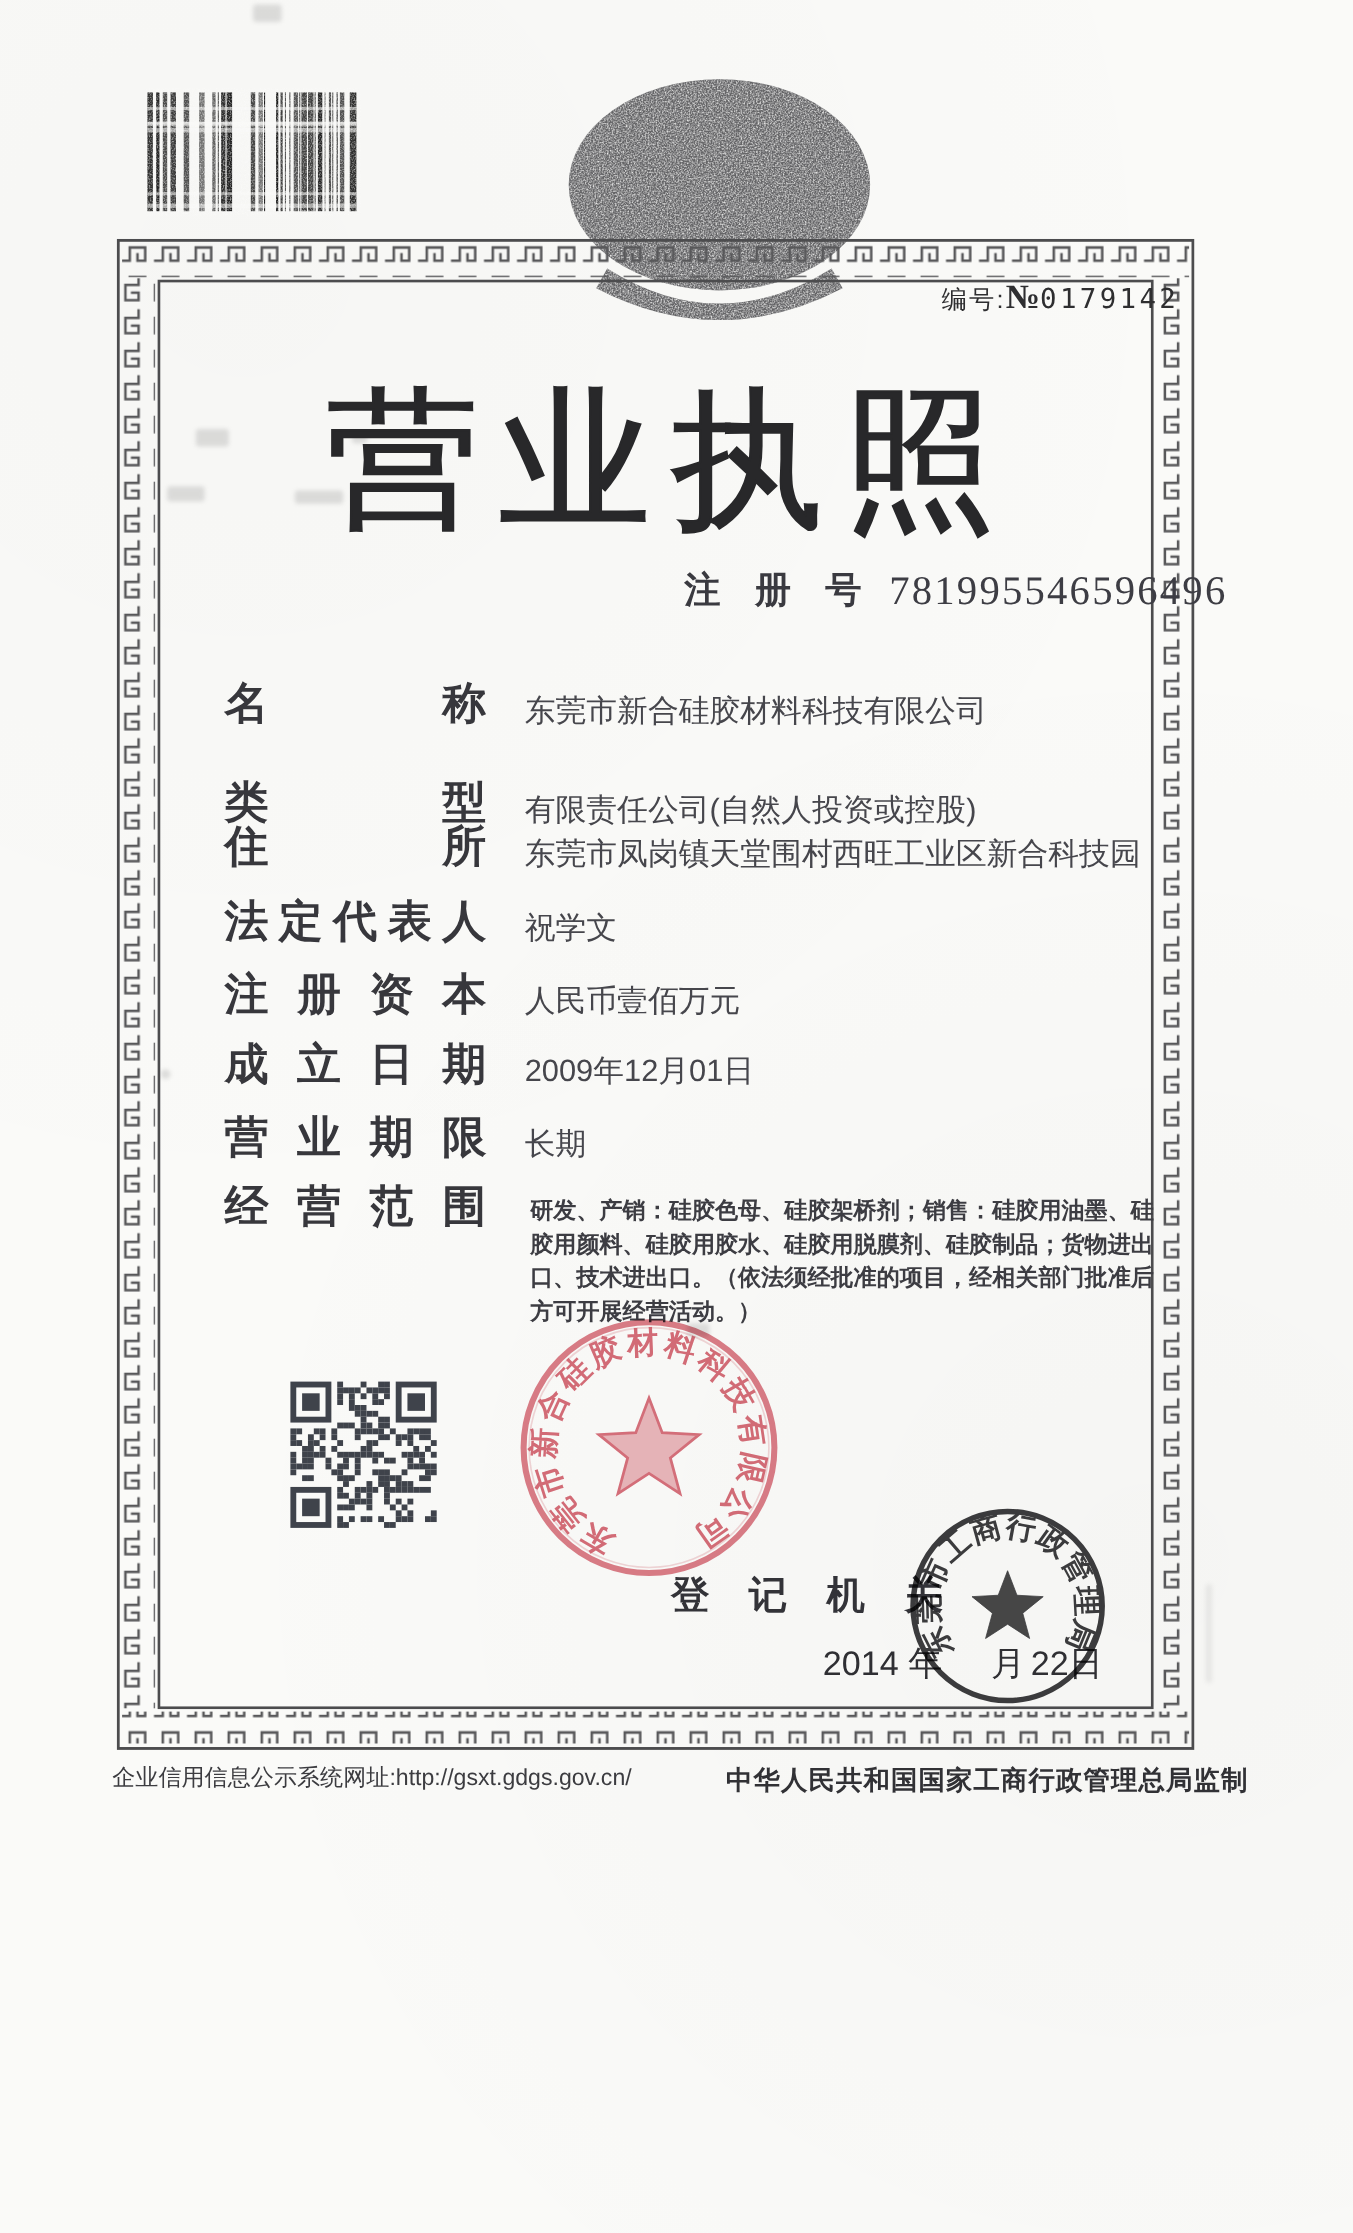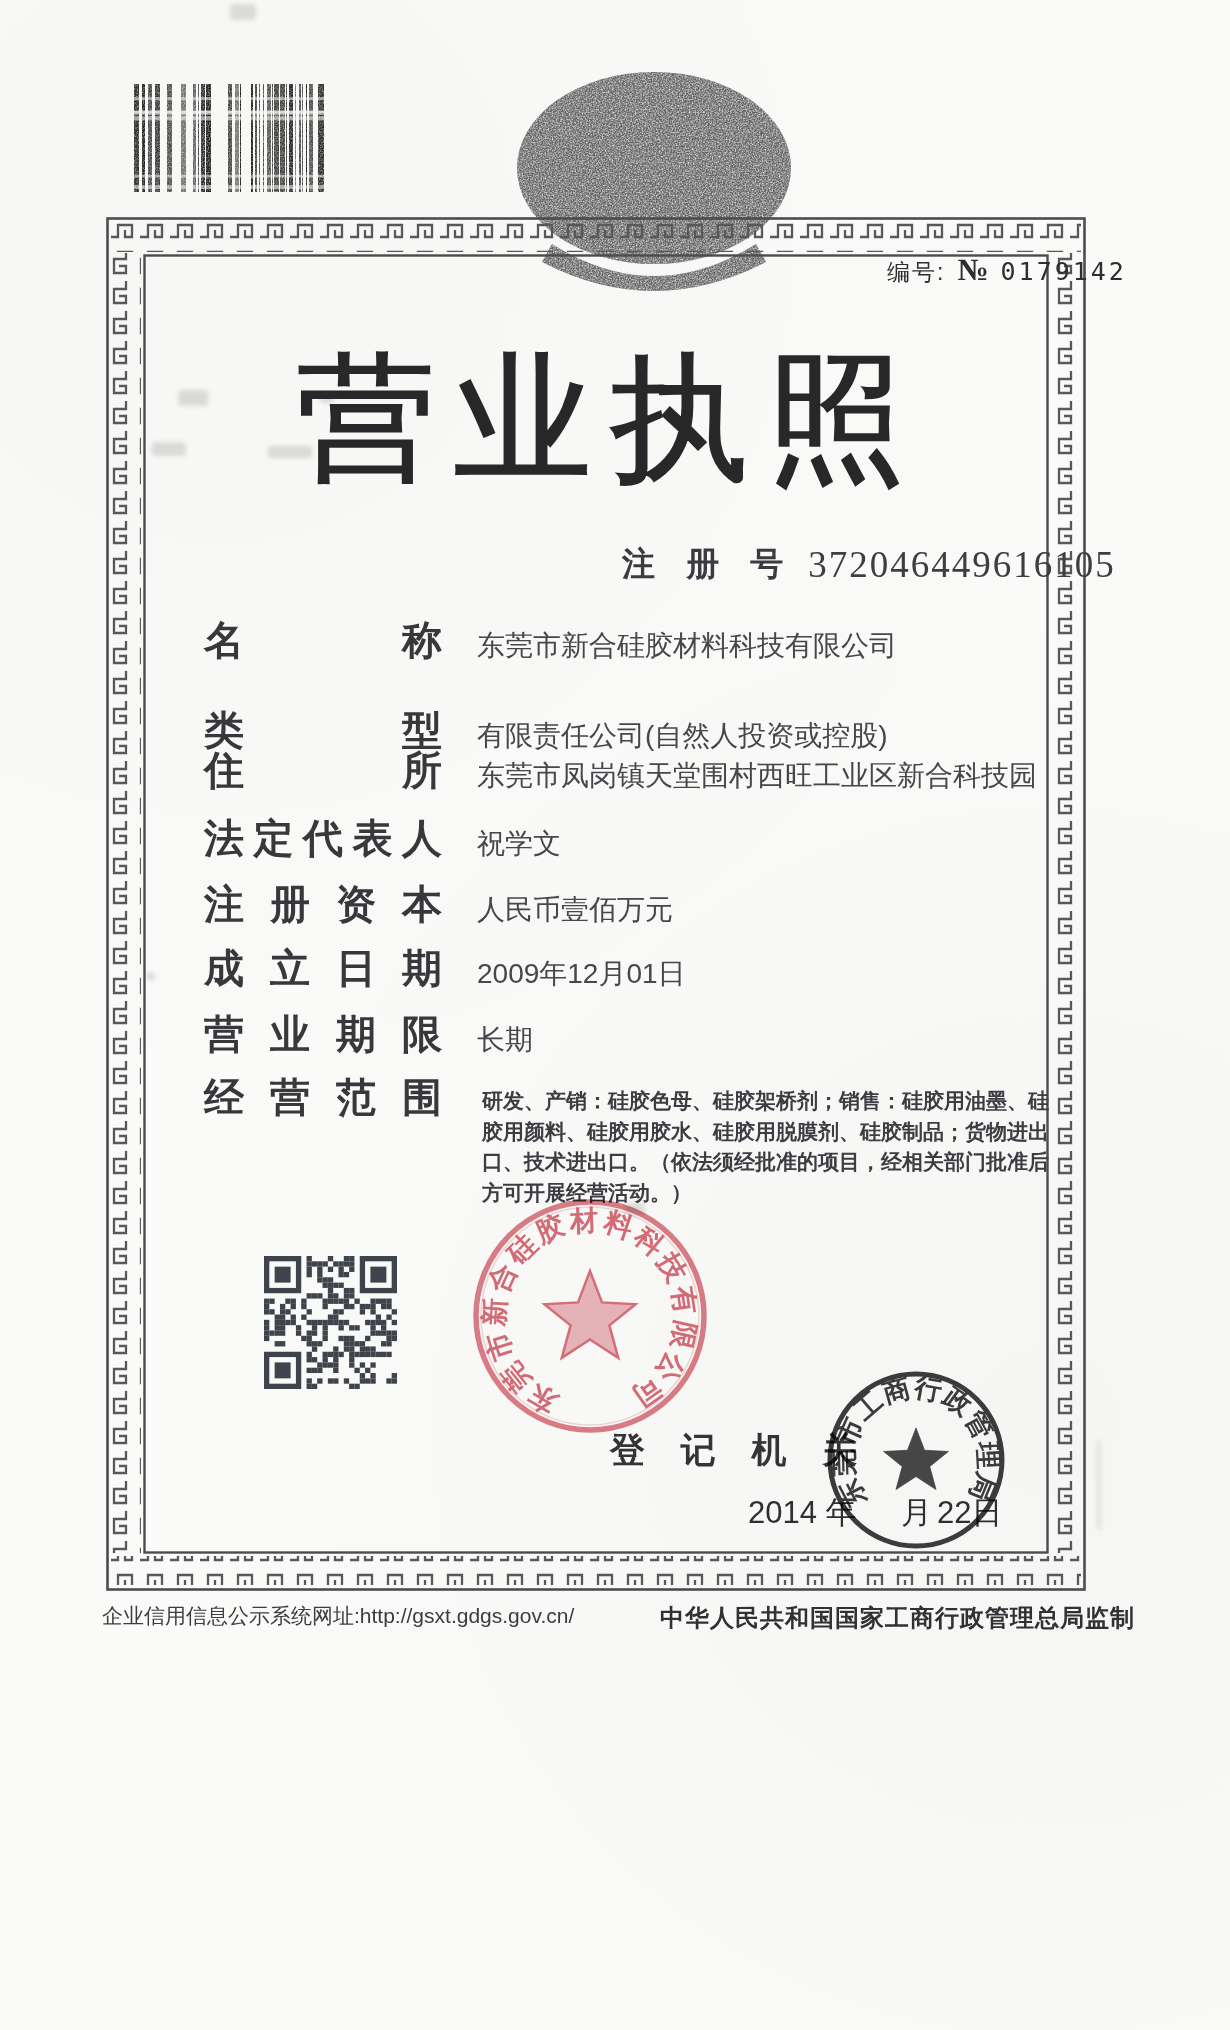--- a/index.html
+++ b/index.html
@@ -8,30 +8,30 @@
         background-image:radial-gradient(circle at 18% 12%, rgba(0,0,0,0.015), transparent 45%),
                          radial-gradient(circle at 85% 70%, rgba(0,0,0,0.018), transparent 50%);}
   .abs{position:absolute;}
   
   .frame{left:106px;top:217px;}
   
   .barcode{left:132px;top:80px;}
   .emblem{left:508px;top:68px;opacity:.88;}
   .qr{left:260px;top:1252px;}
   
-  .serial{left:887px;top:252px;display:flex;align-items:baseline;gap:12px;color:#2e2e30;}
+  .serial{left:856px;top:252px;display:flex;align-items:baseline;color:#2e2e30;}
   .serial .lab{font-size:23px;letter-spacing:2px;}
   .serial .numero{font-family:"Liberation Serif",serif;font-weight:bold;font-size:31px;}
   .serial .num{font-family:"DejaVu Sans Mono",monospace;font-size:25px;letter-spacing:3px;}
   
   .title{left:297px;top:346px;width:608px;font-size:138px;line-height:1.05;font-weight:normal;
          color:#28282a;-webkit-text-stroke:2px #28282a;
          text-align:justify;text-align-last:justify;}
   
-  .regno{left:622px;top:542px;display:flex;align-items:center;color:#3a3a40;}
+  .regno{left:622px;top:514px;display:flex;align-items:flex-end;color:#3a3a40;}
   .regno .lab{font-size:33px;font-weight:600;letter-spacing:11px;margin-right:14px;}
   .regno .val{font-family:"Liberation Serif",serif;font-size:37px;letter-spacing:2px;color:#3d3d44;}
   
   .f-row{position:absolute;left:204px;display:flex;align-items:flex-start;}
   .f-label{width:238px;font-size:40px;line-height:1.1;font-weight:600;color:#37373c;
            text-align:justify;text-align-last:justify;flex:none;}
   .f-value{margin-left:35px;margin-top:9px;font-size:28px;color:#46464c;white-space:nowrap;}
   .f-value.scope{white-space:normal;width:578px;font-size:21px;line-height:30.5px;
                  font-weight:600;color:#3c3c42;margin-top:11px;margin-left:40px;}
   
@@ -147,21 +147,21 @@
   <div class="abs serial">
     <span class="lab">编号:</span>
     <span class="numero">№</span>
     <span class="num">0179142</span>
   </div>
 
   <div class="abs title">营业执照</div>
 
   <div class="abs regno">
     <span class="lab">注 册 号</span>
-    <span class="val">372046449616105</span>
+    <span class="val">781995546596496</span>
   </div>
 
   <div class="f-row" style="top:618px">
     <div class="f-label">名称</div>
     <div class="f-value">东莞市新合硅胶材料科技有限公司</div>
   </div>
   <div class="f-row" style="top:708px">
     <div class="f-label">类型</div>
     <div class="f-value">有限责任公司(自然人投资或控股)</div>
   </div>

